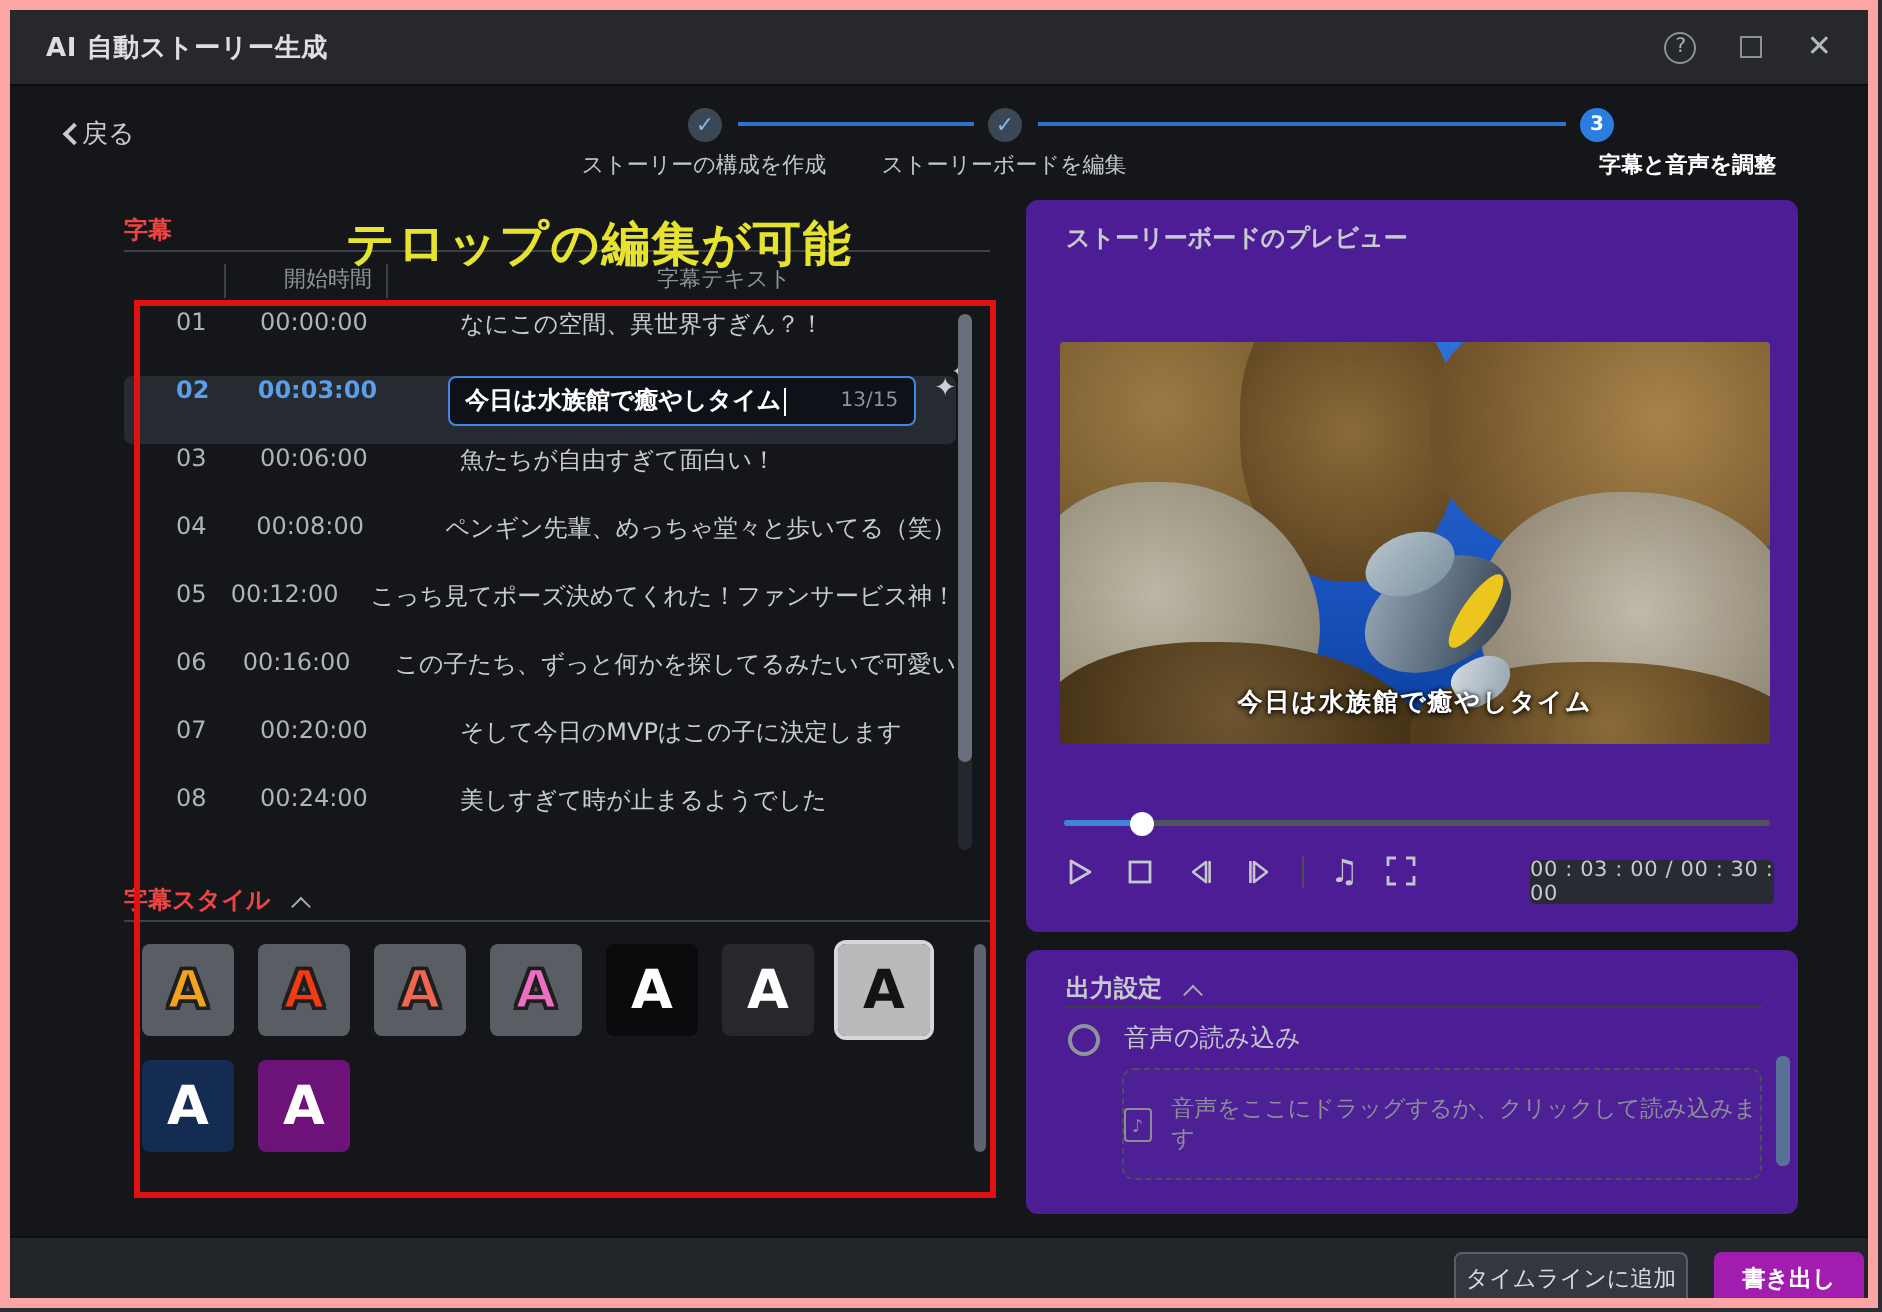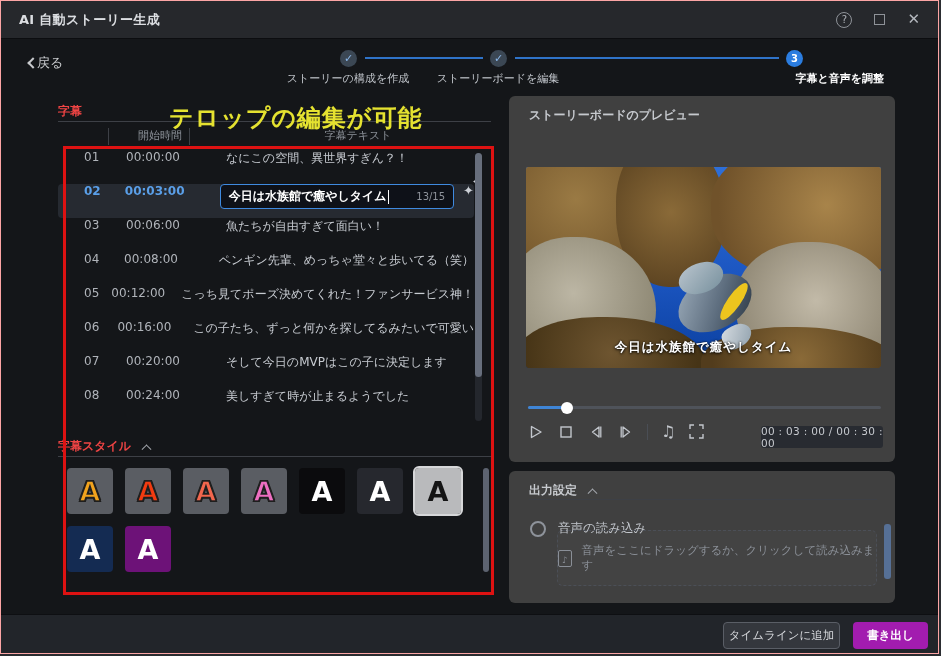--- a/index.html
+++ b/index.html
@@ -1,17 +1,17 @@
 <!DOCTYPE html>
 <html><head>
 <meta charset="utf-8">
 <style>
   html,body{margin:0;padding:0;background:#2b2d31;}
   *{box-sizing:border-box;font-family:"DejaVu Sans","Liberation Sans",sans-serif;}
-  .window{position:relative;width:939px;height:654px;margin:0;background:#141619;border:1px solid #fca5a5;overflow:hidden;}
+  .window{position:relative;width:939px;height:654px;margin:0;background:#141619;border:5px solid #fca5a5;overflow:hidden;}
 
   
   .titlebar{position:absolute;left:0;top:0;width:100%;height:38px;background:#26282c;border-bottom:1px solid #0c0d10;display:flex;align-items:center;padding:0 18px;}
   .tb-title{font-size:13px;font-weight:600;color:#dcdee2;letter-spacing:.3px;}
   .tb-icons{margin-left:auto;display:flex;align-items:center;gap:22px;color:#9ba0a7;}
   .help-circ{width:16px;height:16px;border:1.5px solid #8e9298;border-radius:50%;display:flex;align-items:center;justify-content:center;font-size:10px;color:#aeb2b8;}
   .max-box{width:11px;height:11px;border:1.5px solid #8e9298;}
   .close-x{font-size:15px;color:#b4b8be;line-height:1;}
 
   
@@ -58,21 +58,21 @@
   .tile span{font-size:27px;font-weight:700;line-height:1;}
   .tile span.outl{-webkit-text-stroke:1.5px #1f1f1f;text-shadow:1px 1px 0 #1f1f1f,-1px 1px 0 #1f1f1f,1px -1px 0 #1f1f1f,-1px -1px 0 #1f1f1f;}
   .tile.selected{outline:2px solid #d6d7d9;}
   .styles-scroll{position:absolute;left:482px;top:467px;width:6px;height:104px;background:#5d6370;border-radius:3px;}
 
   
   .anno-box{position:absolute;left:62px;top:145px;width:431px;height:449px;border:3px solid #de1212;z-index:40;pointer-events:none;}
   .anno-text{position:absolute;left:168px;top:101px;font-size:24px;font-weight:600;color:#e5e230;z-index:41;letter-spacing:1px;white-space:nowrap;}
 
   
-  .card{position:absolute;background:#404040;border-radius:6px;}
+  .card{position:absolute;background:#4c1d95;border-radius:6px;}
   .card1{left:508px;top:95px;width:386px;height:366px;}
   .card2{left:508px;top:470px;width:386px;height:132px;}
   .card-title{position:absolute;left:20px;top:11px;font-size:12px;color:#c6c9ce;font-weight:600;}
 
   
   .video{position:absolute;left:17px;top:71px;width:355px;height:201px;border-radius:2px;overflow:hidden;background:linear-gradient(180deg,#2e6fd8 0%,#1b55c0 55%,#0b3f9e 100%);}
   .blob{position:absolute;border-radius:45% 55% 50% 50%;}
   .rockL1{left:-30px;top:-20px;width:200px;height:130px;background:radial-gradient(circle at 40% 40%,#9a7a44,#6b4e26 75%);}
   .rockL2{left:-20px;top:70px;width:150px;height:140px;background:radial-gradient(circle at 45% 40%,#bcb6a4,#8a8470 80%);}
   .rockL3{left:90px;top:-30px;width:110px;height:150px;background:radial-gradient(circle at 50% 50%,#8a6a38,#5e4522 80%);}
@@ -92,21 +92,21 @@
   .slider-thumb{position:absolute;top:-4.5px;width:12px;height:12px;border-radius:50%;background:#fff;}
   .controls{position:absolute;left:18px;top:327px;display:flex;align-items:center;gap:13px;color:#c2c6cc;}
   .ctl{display:flex;align-items:center;justify-content:center;width:17px;height:17px;}
   .ctl svg{display:block;}
   .ctl-div{width:1px;height:16px;background:#4a4e55;}
   .music-note{font-size:16px;line-height:1;color:#c2c6cc;}
   .timebox{position:absolute;left:252px;top:330px;width:122px;height:22px;background:#282b31;border-radius:3px;display:flex;align-items:center;justify-content:center;font-size:10.5px;color:#c6c9ce;letter-spacing:.3px;}
 
   
   .out-div{position:absolute;left:20px;top:28px;width:348px;height:1px;background:#3d4046;}
-  .radio-row{position:absolute;left:21px;top:49px;display:flex;align-items:center;gap:12px;}
+  .radio-row{position:absolute;left:21px;top:36px;display:flex;align-items:center;gap:12px;}
   .radio{width:16px;height:16px;border:2px solid #8e939b;border-radius:50%;}
   .radio-label{font-size:12.5px;color:#c2c6cc;}
   .dropzone{position:absolute;left:48px;top:59px;width:320px;height:56px;border:1.5px dashed #4b4f57;border-radius:6px;background:rgba(255,255,255,.015);display:flex;align-items:center;justify-content:center;gap:10px;color:#8a8f97;font-size:11.5px;}
   .file-icon{position:relative;width:14px;height:17px;border:1.5px solid #8a8f97;border-radius:2px;display:flex;align-items:flex-end;justify-content:center;}
   .file-icon span{font-size:9px;line-height:1;margin-bottom:1px;color:#8a8f97;}
   .out-scroll{position:absolute;left:375px;top:53px;width:7px;height:55px;background:#567096;border-radius:3px;}
 
   
   .footer{position:absolute;left:0;top:613px;width:100%;height:41px;background:#22252a;border-top:1px solid #0e0f12;}
   .btn{position:absolute;top:7px;height:27px;border-radius:4px;display:flex;align-items:center;justify-content:center;font-size:11.5px;cursor:default;}

